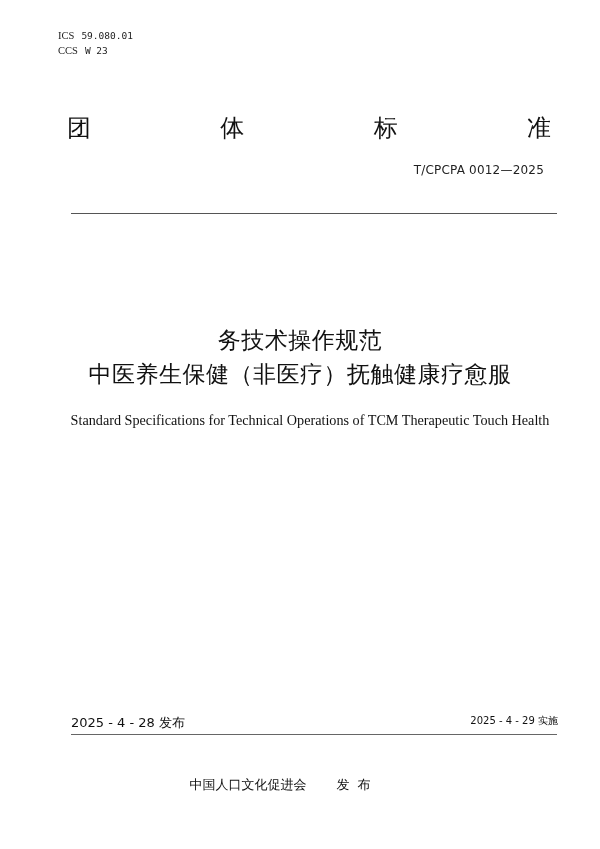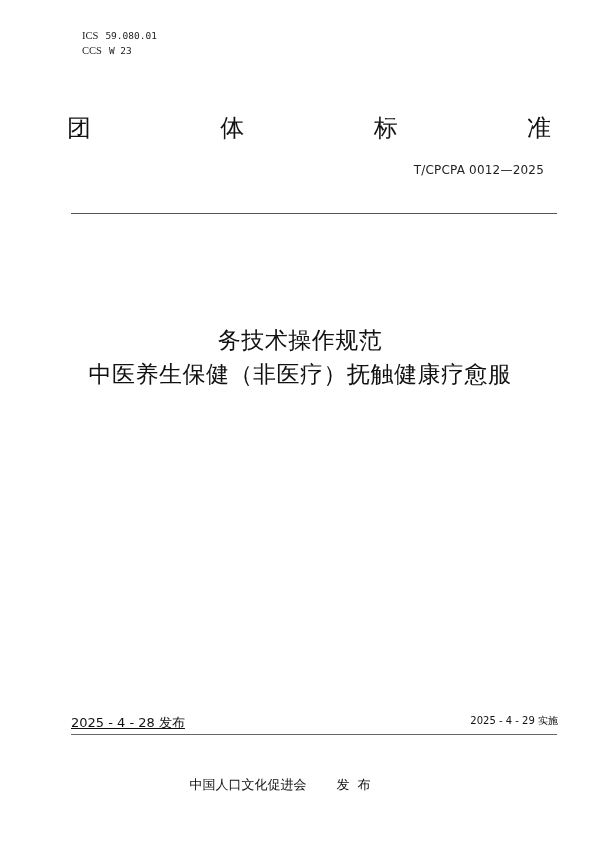--- a/index.html
+++ b/index.html
@@ -11,21 +11,21 @@
       width: 600px;
       height: 849px;
       position: relative;
       overflow: hidden;
       color: #111111;
       font-family: "DejaVu Sans", "Liberation Sans", sans-serif;
     }
     .abs { position: absolute; }
 
     .codes {
-      left: 82px;
+      left: 58px;
       top: 28px;
       font-size: 9.5px;
       line-height: 15px;
       color: #222;
     }
     .codes .lbl {
       font-family: "Liberation Serif", "DejaVu Serif", serif;
       font-size: 10.5px;
       margin-right: 4px;
     }
@@ -82,21 +82,20 @@
       font-size: 14.2px;
       line-height: 19px;
       color: #111;
     }
 
     .date-issue {
       left: 71px;
       top: 714px;
       font-size: 13px;
       color: #111;
-      text-decoration: underline;
     }
     .date-impl {
       right: 42px;
       top: 714px;
       font-size: 10px;
       color: #111;
     }
 
     .rule-bottom {
       left: 71px;
@@ -141,20 +140,21 @@
 <div class="abs std-number">T/CPCPA 0012—2025</div>
 
 <div class="abs rule-top"></div>
 
 <div class="abs title-cn">
   <div>务技术操作规范</div>
   <div>中医养生保健（非医疗）抚触健康疗愈服</div>
 </div>
 
 <div class="abs title-en">
+  <div>Standard Specifications for Technical Operations of TCM Therapeutic Touch Health</div>
 </div>
 
 <div class="abs date-issue">2025 - 4 - 28 发布</div>
 <div class="abs date-impl">2025 - 4 - 29 实施</div>
 
 <div class="abs rule-bottom"></div>
 
 <div class="abs publisher">
   <span class="org">中国人口文化促进会</span>
   <span class="act">发布</span>

